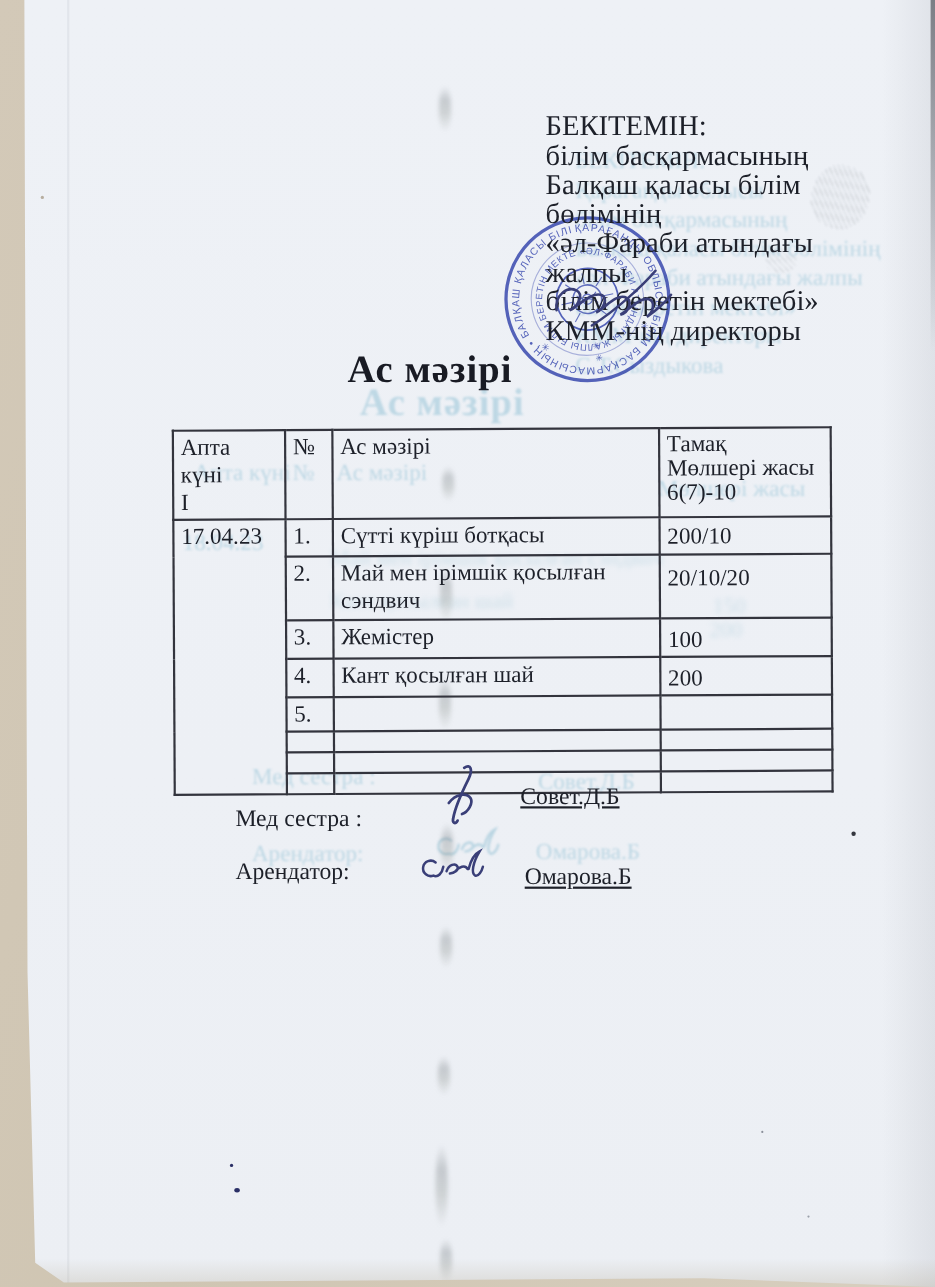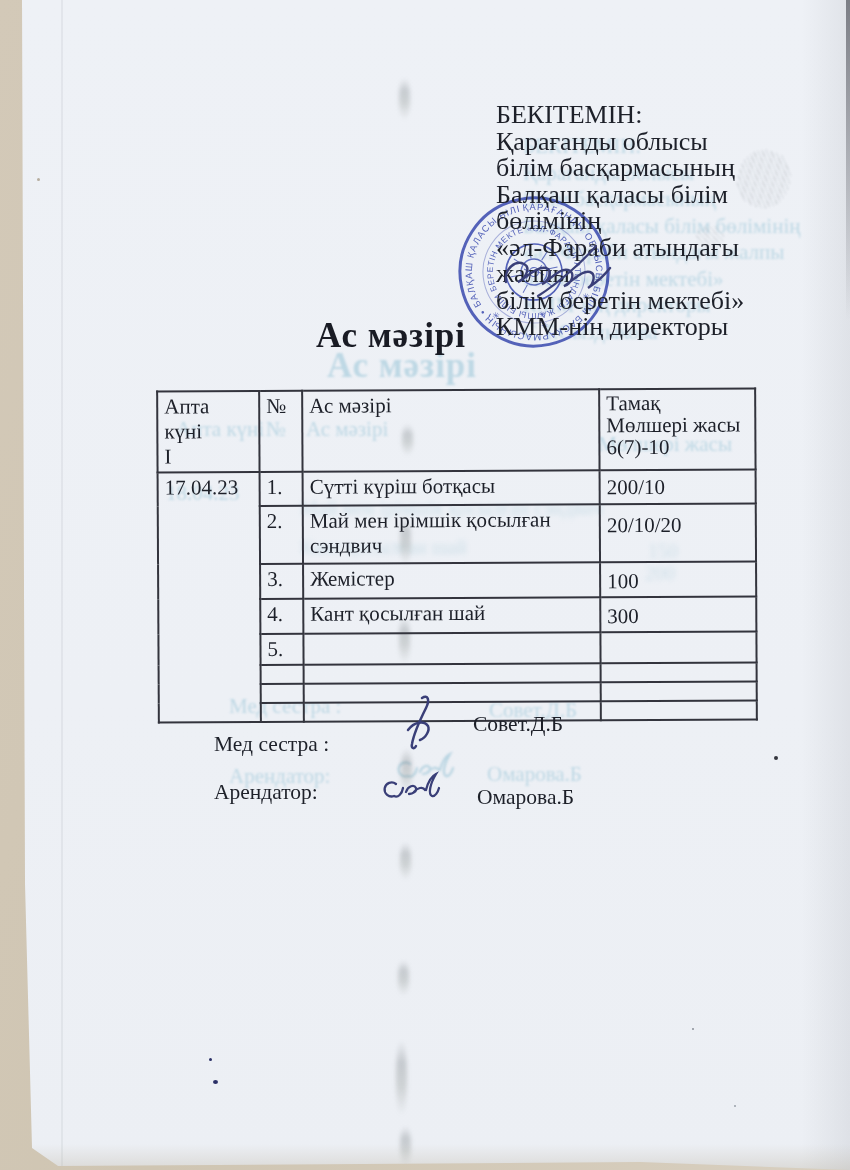--- a/index.html
+++ b/index.html
@@ -41,21 +41,21 @@
   td.hd4 div{line-height:22px;}
   tr.r1 td{height:28px;}
   tr.r2 td{height:46px;}
   tr.r3 td{height:21px;}
   tr.r4 td{height:21px;}
   tr.r5 td{height:19px;}
   tr.re td{height:13px;}
   td.amt-mid{vertical-align:middle;}
   
   .role{font-size:21.5px;color:#1d2029;z-index:6;}
-  .person{font-size:21.5px;color:#1d2029;z-index:6;}
+  .person{font-size:21.5px;color:#1d2029;z-index:6;text-decoration:underline;}
   .handsig{z-index:7;}
   .handsig path{fill:none;stroke:#3a3f78;stroke-linecap:round;}
   .ghostsig path{stroke:#8fc0d4 !important;opacity:.55;}
   .ghostsig{filter:blur(1px);z-index:2;}
   
   .crease{width:11px;border-radius:50%;filter:blur(2px);z-index:3;
     background:linear-gradient(180deg,rgba(110,116,128,0) 0%,rgba(108,116,120,.30) 30%,rgba(120,128,122,.26) 60%,rgba(110,116,128,0) 100%);}
   .speck{border-radius:50%;z-index:4;}
   .smudge{z-index:3;border-radius:45%;filter:blur(1px);
     background:repeating-linear-gradient(48deg,rgba(92,97,108,.28) 0 1px,rgba(0,0,0,0) 1px 4px);}
@@ -135,21 +135,20 @@
       </text>
       <text x="-50" y="38" font-size="9">✳</text>
       <text x="42" y="38" font-size="9">✳</text>
       <text x="-4" y="46" font-size="8">✳</text>
       <text x="-4" y="57" font-size="8">✳</text>
     </g>
   </svg>
 
   <div class="abs ink" id="approval">
     <div>БЕКІТЕМІН:</div>
-    <div>Қарағанды облысы</div>
     <div>білім басқармасының</div>
     <div>Балқаш қаласы білім бөлімінің</div>
     <div>«әл-Фараби атындағы жалпы</div>
     <div>білім беретін мектебі»</div>
     <div>КММ-нің директоры</div>
   </div>
 
   <svg class="abs handsig" style="left:498px;top:238px;" width="135" height="62" viewBox="0 0 135 62">
     <path d="M8 44 C6 30 18 22 26 26 C34 30 26 42 20 44 C30 38 40 28 48 30 C56 32 50 44 44 46 C54 40 62 30 70 32 C78 34 74 46 66 48 C76 42 84 32 92 34 C98 36 96 46 90 50 C96 46 106 38 112 30" stroke-width="2.4" stroke="#2e3358"></path>
     <path d="M98 8 C86 22 62 44 40 58" stroke-width="2.2" stroke="#2e3358"></path>
@@ -185,21 +184,21 @@
         <td class="c-amt" style="padding-top:8px;">20/10/20</td>
       </tr>
       <tr class="r3">
         <td class="c-num">3.</td>
         <td class="c-dish">Жемістер</td>
         <td class="c-amt amt-mid" style="padding-top:6px;">100</td>
       </tr>
       <tr class="r4">
         <td class="c-num">4.</td>
         <td class="c-dish">Кант қосылған шай</td>
-        <td class="c-amt amt-mid" style="padding-top:6px;">300</td>
+        <td class="c-amt amt-mid" style="padding-top:6px;">200</td>
       </tr>
       <tr class="r5">
         <td class="c-num">5.</td>
         <td class="c-dish"></td>
         <td class="c-amt"></td>
       </tr>
       <tr class="re">
         <td class="c-num"></td>
         <td class="c-dish"></td>
         <td class="c-amt"></td>

